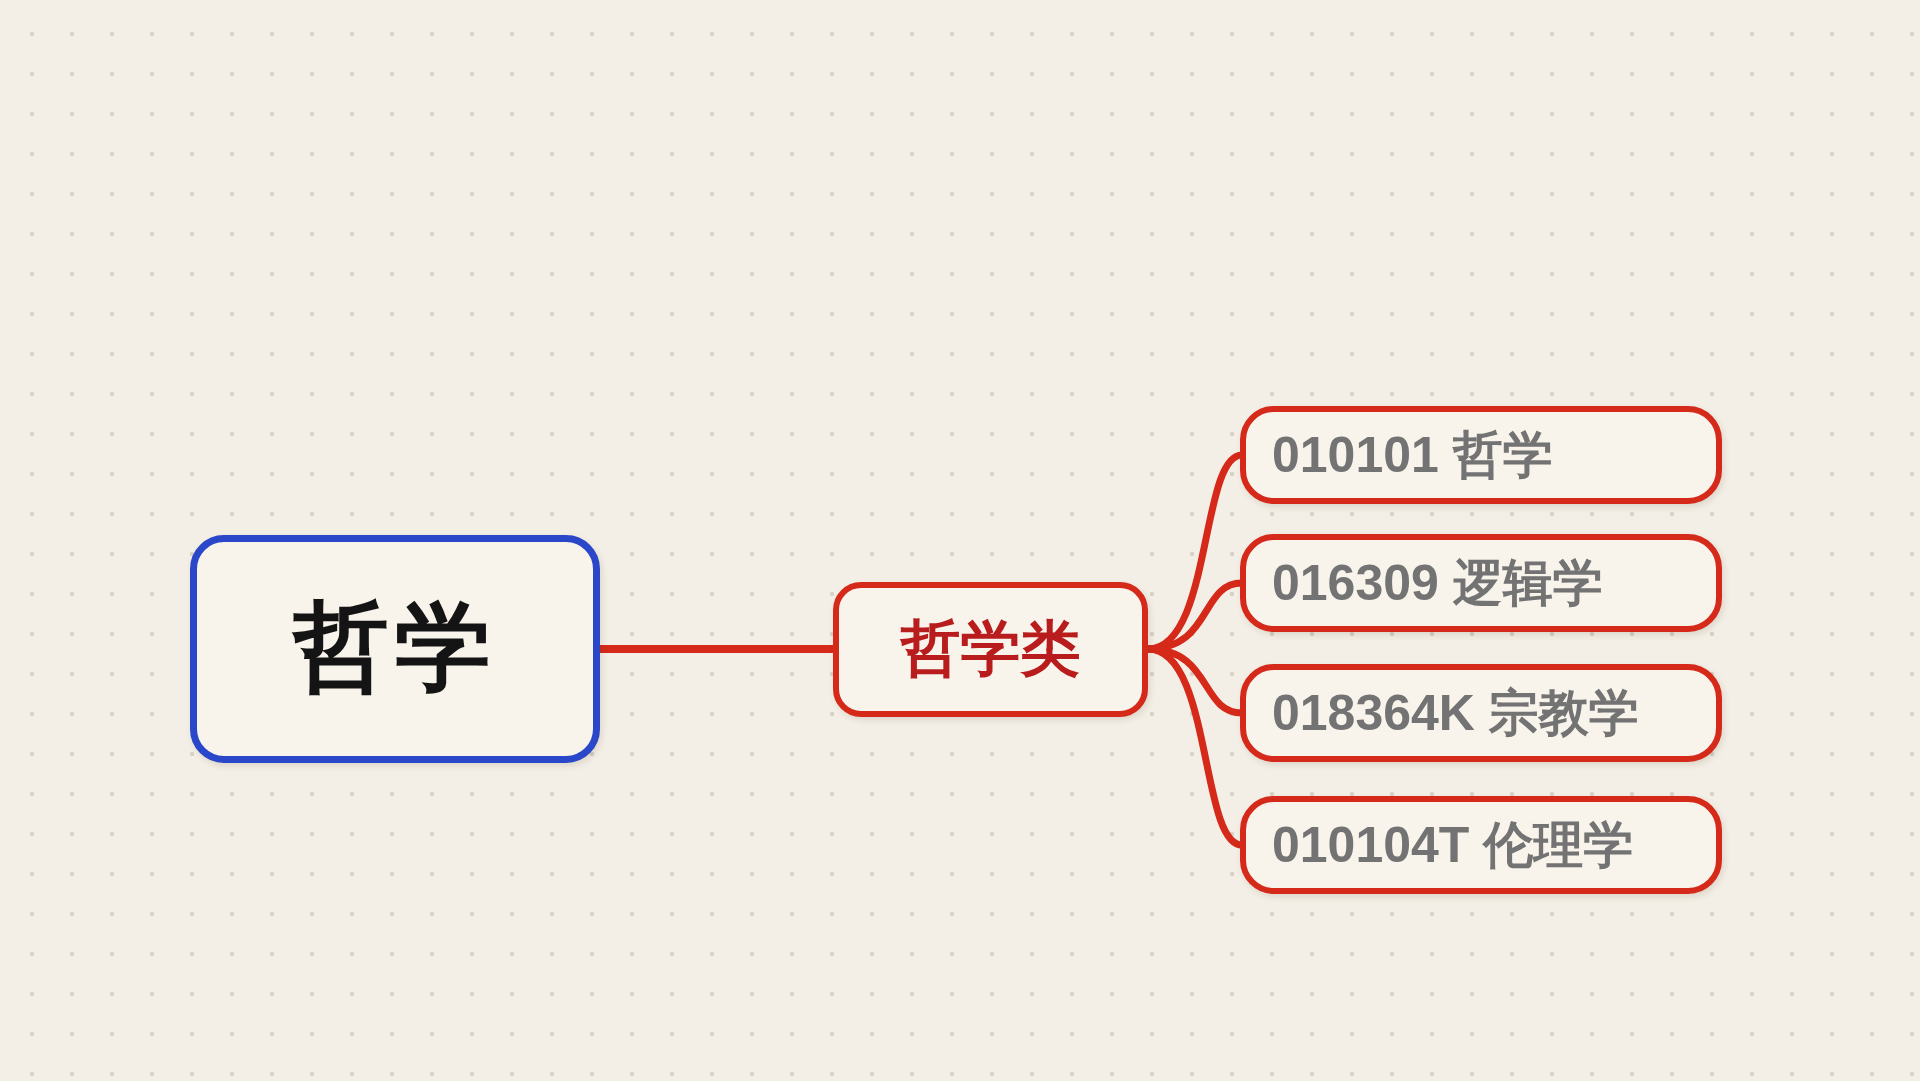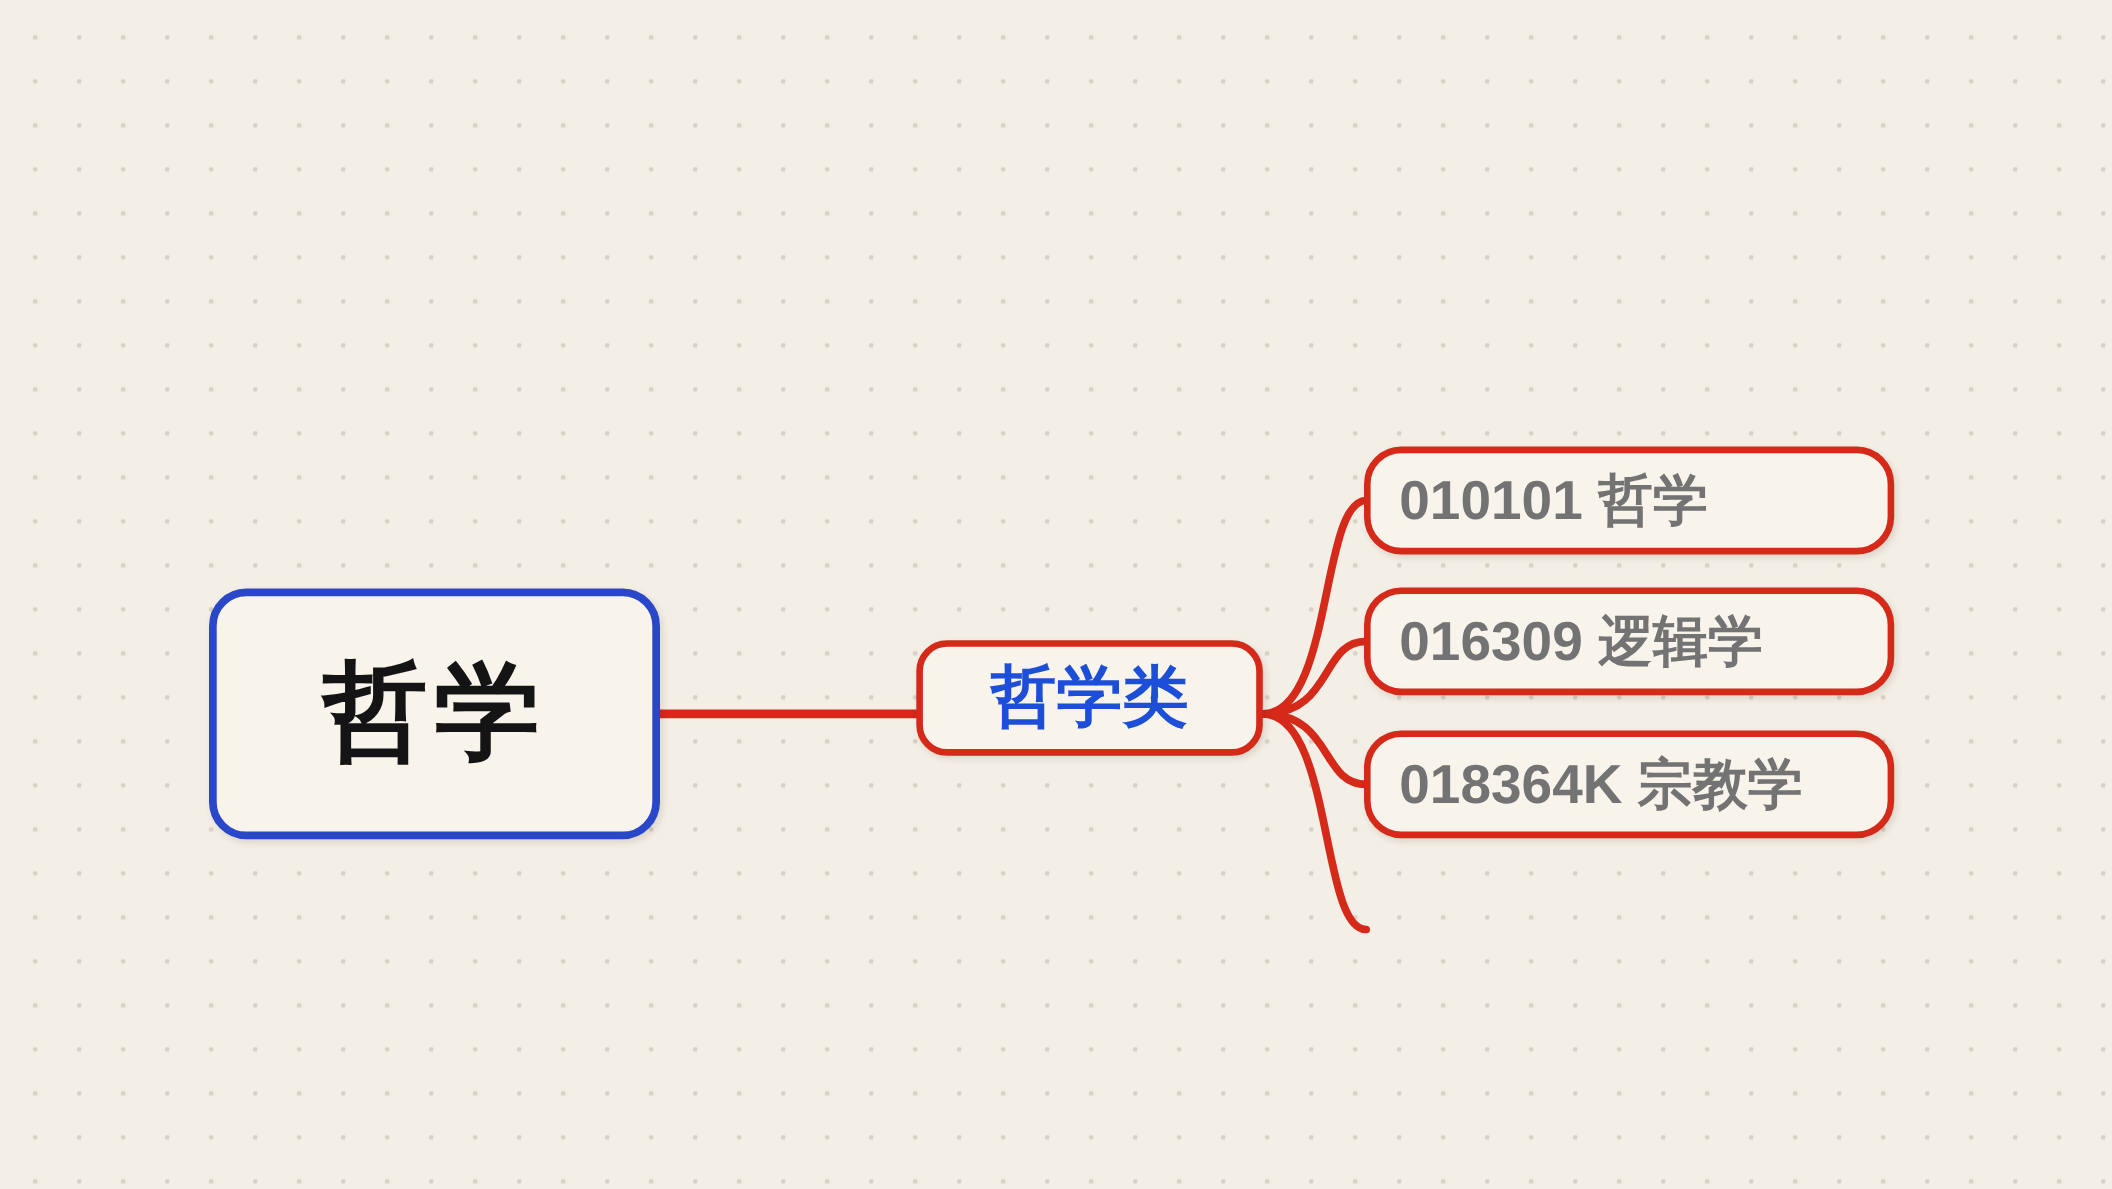--- a/index.html
+++ b/index.html
@@ -40,24 +40,24 @@
     left: 190px; top: 535px;
     width: 410px; height: 228px;
     border: 7px solid #2a46c9;
     border-radius: 34px;
     color: #141414;
     font-size: 96px;
     letter-spacing: 6px;
   }
   .node-branch {
     left: 833px; top: 582px;
-    width: 315px; height: 105px;
+    width: 315px; height: 135px;
     border: 6px solid #d5291a;
     border-radius: 28px;
-    color: #1d4ed8;
+    color: #b91c1c;
     font-size: 60px;
   }
   .node-leaf {
     left: 1240px;
     width: 482px; height: 98px;
     border: 6px solid #d5291a;
     border-radius: 34px;
     color: #737373;
     font-size: 50px;
     justify-content: flex-start;
@@ -94,14 +94,17 @@
   </div>
 
   <div class="node node-leaf leaf-1">
     <span>016309 逻辑学</span>
   </div>
 
   <div class="node node-leaf leaf-2">
     <span>018364K 宗教学</span>
   </div>
 
+  <div class="node node-leaf leaf-3">
+    <span>010104T 伦理学</span>
+  </div>
 
 </div>
 
 </body></html>

